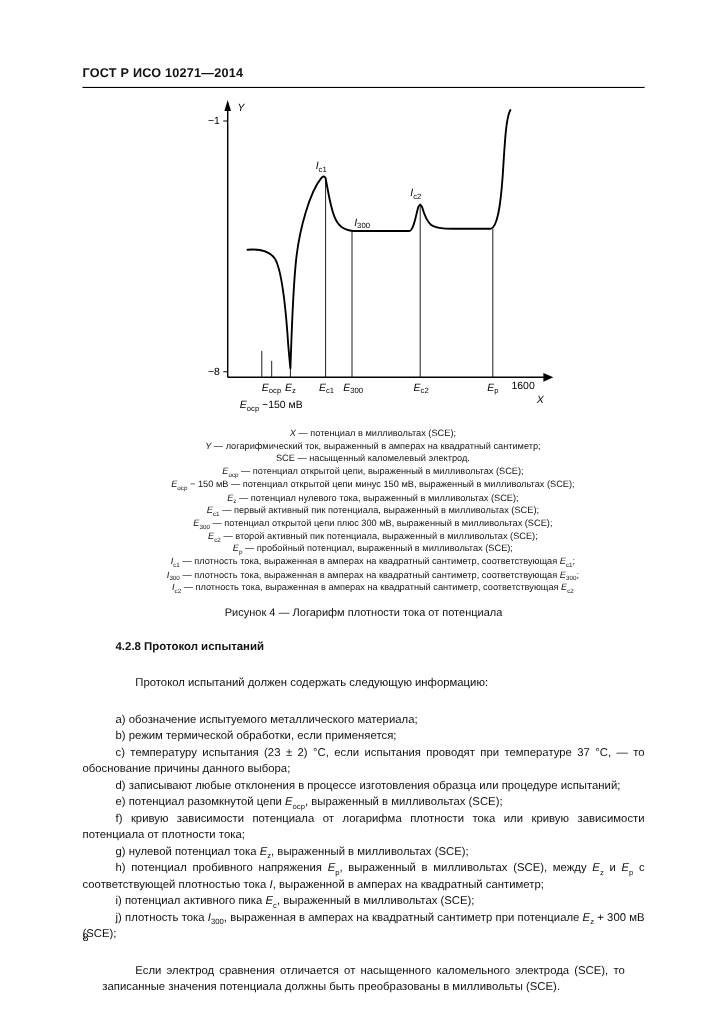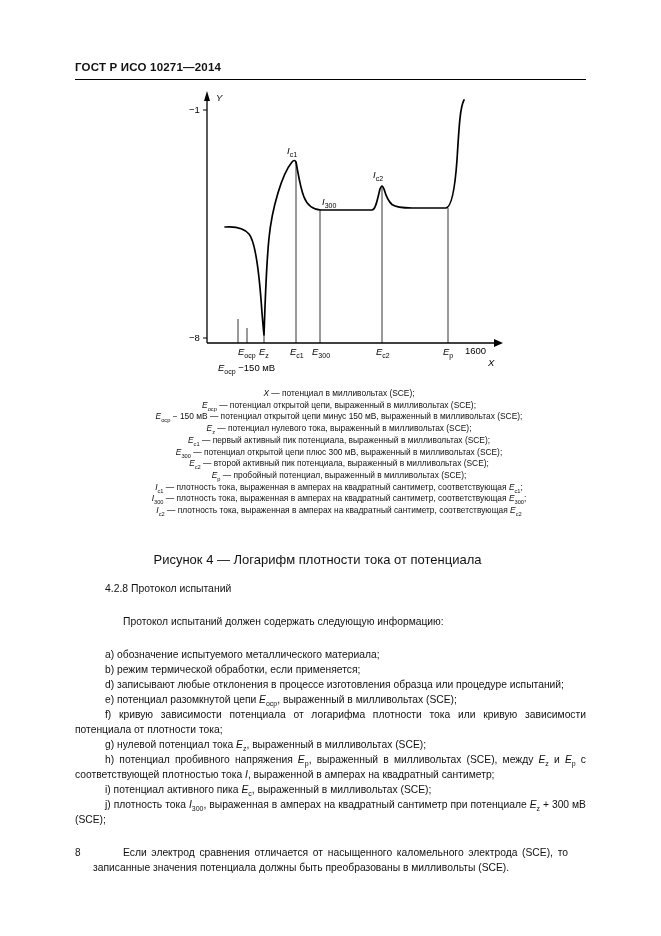--- a/index.html
+++ b/index.html
@@ -30,29 +30,29 @@
 
   .legend {
     position: absolute; left: 104px; top: 388px; width: 470px;
     font-size: 8.4px; line-height: 11.7px; color: #111; text-align: center;
   }
   .legend-line { white-space: nowrap; }
   .legend i, .body i { font-style: italic; }
   sub { font-size: .68em; line-height: 0; }
 
   .cap {
-    position: absolute; left: 62px; top: 552px; width: 511px;
-    text-align: center; font-size: 13px;
+    position: absolute; left: 75px; top: 552px; width: 511px;
+    text-align: center; font-size: 10px;
   }
 
   .body {
     position: absolute; left: 75px; top: 581px; width: 511px;
     font-size: 10.3px; line-height: 15px; text-align: justify;
   }
-  .h2 { font-weight: normal; text-indent: 30px; margin: 0 0 3px 0; font-size: 10.4px; text-align: left; }
+  .h2 { font-weight: bold; text-indent: 30px; margin: 0 0 3px 0; font-size: 10.4px; text-align: left; }
   .para { text-indent: 30px; margin: 18px; }
   .item { text-indent: 30px; margin: 0; }
 
   .pageno { position: absolute; left: 75px; top: 847px; font-size: 10px; }
 </style>
 </head>
 <body>
 
 <div class="page">
 
@@ -100,40 +100,43 @@
     <text x="263" y="267"><tspan class="it">E</tspan><tspan class="ss" dy="2.5">p</tspan></text>
     <text x="38" y="283"><tspan class="it">E</tspan><tspan class="ss" dy="2.5">ocp</tspan><tspan dy="-2.5"> −150 мВ</tspan></text>
 
     <text x="107" y="66"><tspan class="it">I</tspan><tspan class="ss" dy="2.5">c1</tspan></text>
     <text x="142" y="117"><tspan class="it">I</tspan><tspan class="ss" dy="2.5">300</tspan></text>
     <text x="193" y="90"><tspan class="it">I</tspan><tspan class="ss" dy="2.5">c2</tspan></text>
   </svg>
 
   <div class="legend">
       <div class="legend-line"><i>X</i><span> — потенциал в милливольтах (SCE);</span></div>
+      <div class="legend-line"><i>Y</i><span> — логарифмический ток, выраженный в амперах на квадратный сантиметр;</span></div>
+      <div class="legend-line"><span>SCE — насыщенный каломелевый электрод.</span></div>
       <div class="legend-line"><i>E</i><sub>ocp</sub><span> — потенциал открытой цепи, выраженный в милливольтах (SCE);</span></div>
       <div class="legend-line"><i>E</i><sub>ocp</sub><span> − 150 мВ — потенциал открытой цепи минус 150 мВ, выраженный в милливольтах (SCE);</span></div>
       <div class="legend-line"><i>E</i><sub>z</sub><span> — потенциал нулевого тока, выраженный в милливольтах (SCE);</span></div>
       <div class="legend-line"><i>E</i><sub>c1</sub><span> — первый активный пик потенциала, выраженный в милливольтах (SCE);</span></div>
       <div class="legend-line"><i>E</i><sub>300</sub><span> — потенциал открытой цепи плюс 300 мВ, выраженный в милливольтах (SCE);</span></div>
       <div class="legend-line"><i>E</i><sub>c2</sub><span> — второй активный пик потенциала, выраженный в милливольтах (SCE);</span></div>
       <div class="legend-line"><i>E</i><sub>p</sub><span> — пробойный потенциал, выраженный в милливольтах (SCE);</span></div>
       <div class="legend-line"><i>I</i><sub>c1</sub><span> — плотность тока, выраженная в амперах на квадратный сантиметр, соответствующая </span><i>E</i><sub>c1</sub><span>;</span></div>
       <div class="legend-line"><i>I</i><sub>300</sub><span> — плотность тока, выраженная в амперах на квадратный сантиметр, соответствующая </span><i>E</i><sub>300</sub><span>;</span></div>
       <div class="legend-line"><i>I</i><sub>c2</sub><span> — плотность тока, выраженная в амперах на квадратный сантиметр, соответствующая </span><i>E</i><sub>c2</sub></div>
     </div>
 
   <div class="cap">Рисунок 4 — Логарифм плотности тока от потенциала</div>
 
   <div class="body">
     <p class="h2">4.2.8 Протокол испытаний</p>
     <p class="para">Протокол испытаний должен содержать следующую информацию:</p>
     <div>
         <div class="item"><span>a) обозначение испытуемого металлического материала;</span></div>
         <div class="item"><span>b) режим термической обработки, если применяется;</span></div>
+        <div class="item"><span>c) температуру испытания (23 ± 2) °С, если испытания проводят при температуре 37 °С, — то обоснование причины данного выбора;</span></div>
         <div class="item"><span>d) записывают любые отклонения в процессе изготовления образца или процедуре испытаний;</span></div>
         <div class="item"><span>e) потенциал разомкнутой цепи </span><i>E</i><sub>ocp</sub><span>, выраженный в милливольтах (SCE);</span></div>
         <div class="item"><span>f) кривую зависимости потенциала от логарифма плотности тока или кривую зависимости потенциала от плотности тока;</span></div>
         <div class="item"><span>g) нулевой потенциал тока </span><i>E</i><sub>z</sub><span>, выраженный в милливольтах (SCE);</span></div>
         <div class="item"><span>h) потенциал пробивного напряжения </span><i>E</i><sub>p</sub><span>, выраженный в милливольтах (SCE), между </span><i>E</i><sub>z</sub><span> и </span><i>E</i><sub>p</sub><span> с соответствующей плотностью тока </span><i>I</i><span>, выраженной в амперах на квадратный сантиметр;</span></div>
         <div class="item"><span>i) потенциал активного пика </span><i>E</i><sub>c</sub><span>, выраженный в милливольтах (SCE);</span></div>
         <div class="item"><span>j) плотность тока </span><i>I</i><sub>300</sub><span>, выраженная в амперах на квадратный сантиметр при потенциале </span><i>E</i><sub>z</sub><span> + 300 мВ (SCE);</span></div>
       </div>
     <p class="para">Если электрод сравнения отличается от насыщенного каломельного электрода (SCE), то записанные значения потенциала должны быть преобразованы в милливольты (SCE).</p>
   </div>

